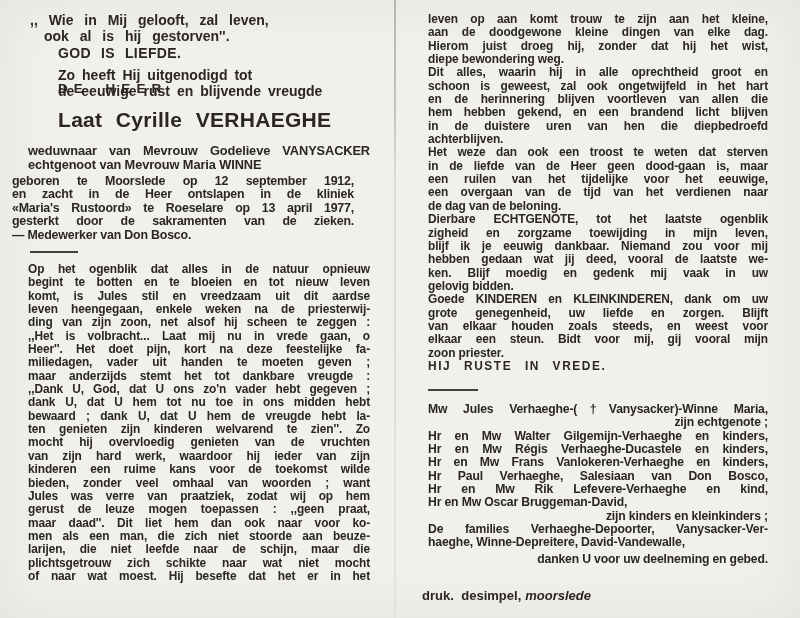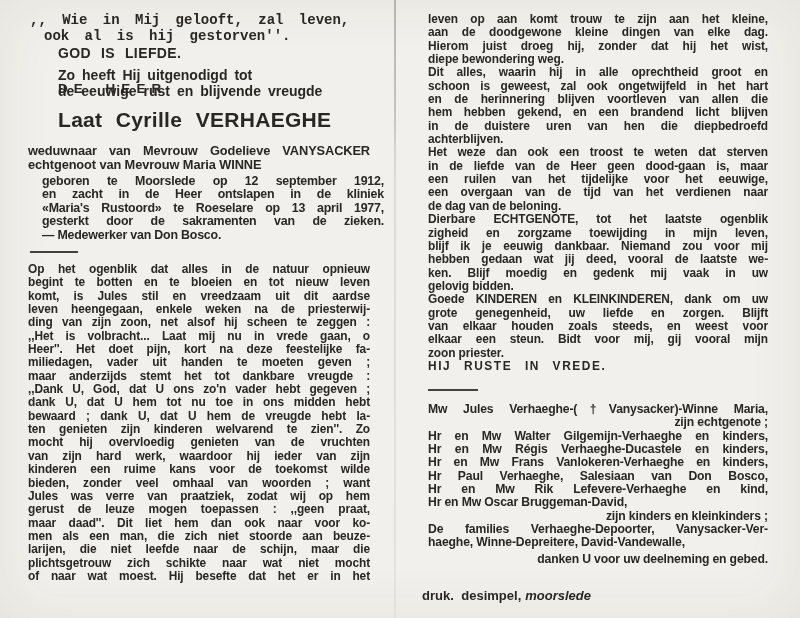--- a/index.html
+++ b/index.html
@@ -16,29 +16,29 @@
     opacity:.75;
   }
   .abs{position:absolute;}
   
   .jl{text-align:justify;text-align-last:justify;}
   .jl.end{text-align:justify;text-align-last:left;}
   .jl.left{text-align:left;text-align-last:left;}
   .jl.right{text-align:right;text-align-last:right;}
   .jl.spaced{letter-spacing:1.6px;word-spacing:0.65em;}
   
-  .quote{left:30px;top:12px;width:332px;font-size:14px;line-height:16px;word-spacing:0.5em;font-family:Liberation Mono, monospace;}
+  .quote{left:30px;top:12px;width:332px;font-size:14px;line-height:16px;word-spacing:0.5em;}
   .quote .l2{padding-left:14px;}
   .god{left:58px;top:45px;font-size:14px;word-spacing:0.4em;letter-spacing:.4px;}
   .invite1{left:58px;top:67px;font-size:14px;word-spacing:0.22em;}
   .invite2{left:58px;top:83px;font-size:14px;word-spacing:0.22em;}
   .deheer{left:58px;top:81px;font-size:13.5px;letter-spacing:0.45em;word-spacing:0.5em;}
   .name{left:58px;top:108px;font-size:21px;word-spacing:0.35em;letter-spacing:0.3px;margin:0;}
   .spouse{left:28px;top:144px;width:342px;font-size:12.8px;line-height:13.6px;letter-spacing:-0.1px;}
-  .bio{left:42px;top:175px;width:342px;font-size:12.4px;line-height:13.4px;letter-spacing:-0.2px;}
+  .bio{left:12px;top:175px;width:342px;font-size:12.4px;line-height:13.4px;letter-spacing:-0.2px;}
   .dash{height:2px;background:#45423c;}
   .dash-left{left:30px;top:251px;width:48px;}
   .dash-right{left:428px;top:389px;width:50px;}
   
   .body-left{left:28px;top:263px;width:342px;font-size:11.9px;line-height:13.35px;letter-spacing:-0.1px;}
   .body-right{left:428px;top:13px;width:340px;font-size:11.9px;line-height:13.35px;letter-spacing:-0.1px;}
   .family{left:428px;top:403px;width:340px;font-size:12.2px;line-height:13.35px;letter-spacing:-0.15px;}
   .family .jl:last-child{margin-top:3px;}
   .printer{left:422px;top:588px;font-size:13px;word-spacing:0.3em;}
   .printer .place{font-style:italic;padding-left:4px;}

